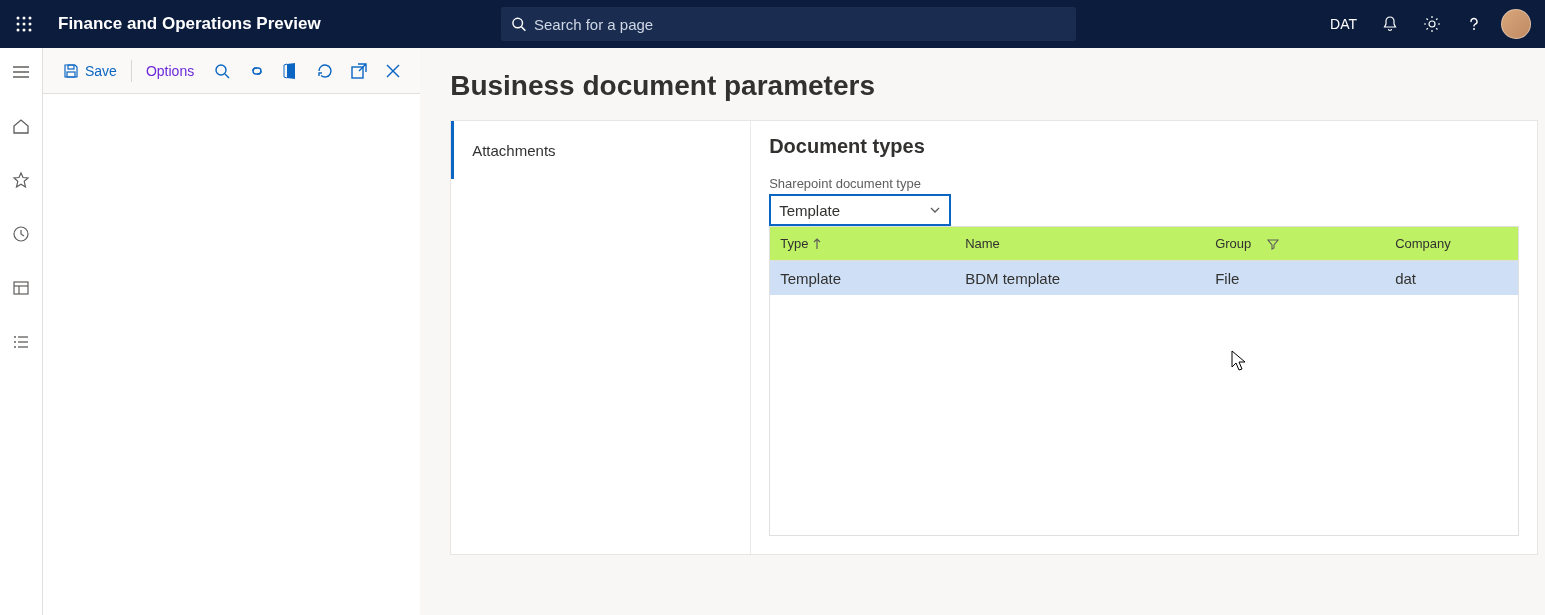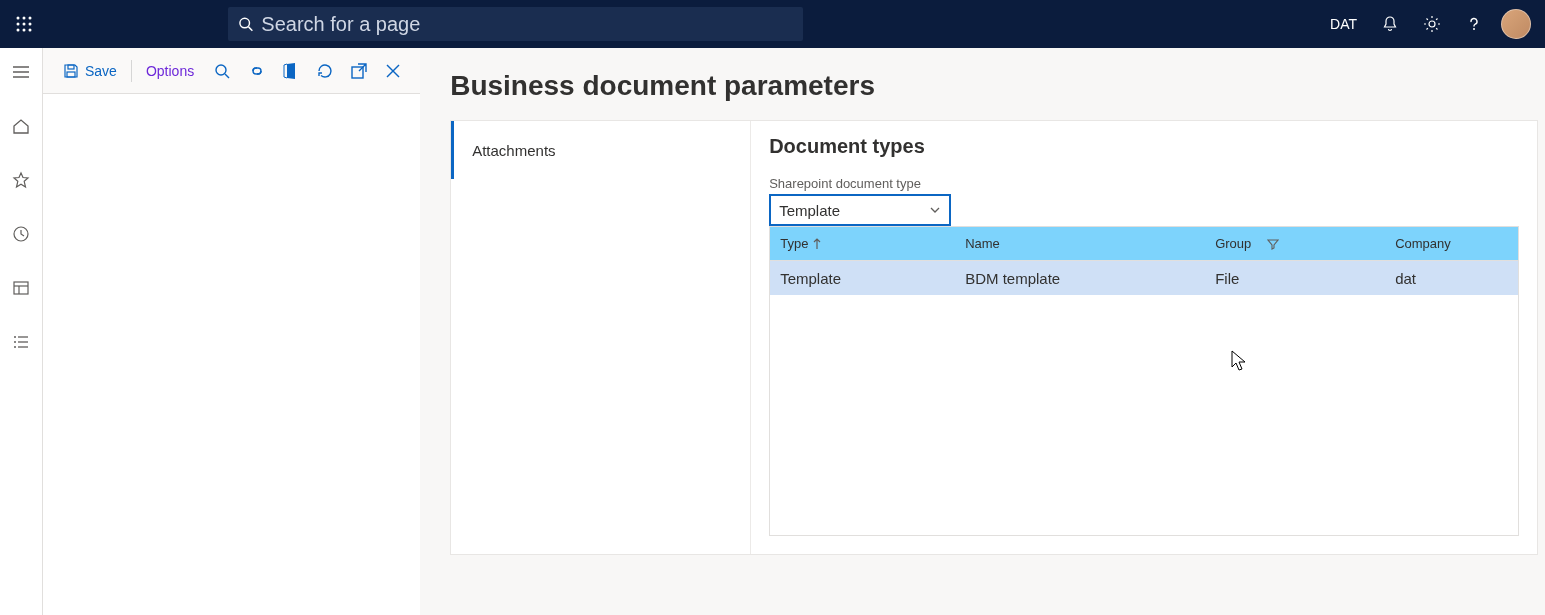--- a/index.html
+++ b/index.html
@@ -1,21 +1,21 @@
 <!DOCTYPE html>
 <html><head>
 <meta charset="utf-8">
 <style>
 * { box-sizing: border-box; margin: 0; padding: 0; }
 body { font-family: "Segoe UI", Arial, sans-serif; font-size: 14px; background: #fff; color: #323130; }
 .topbar { height: 48px; background: #0b1c3d; color: #fff; display: flex; align-items: center; }
 .waffle { width: 48px; height: 48px; display: flex; align-items: center; justify-content: center; cursor: pointer; }
 .app-title { font-size: 17px; font-weight: 600; margin-left: 10px; }
 .searchbox { margin-left: 180px; width: 575px; height: 34px; background: #1a2d50; border-radius: 2px; display: flex; align-items: center; padding: 0 10px; }
-.searchbox input { background: transparent; border: none; outline: none; color: #e6e6e6; font-size: 20px; margin-left: 8px; width: 100%; }
+.searchbox input { background: transparent; border: none; outline: none; color: #e6e6e6; font-size: 15px; margin-left: 8px; width: 100%; }
 .searchbox input::placeholder { color: #cfd6e4; }
 .top-spacer { flex: 1; }
 .top-right { display: flex; align-items: center; }
 .entity-label { font-size: 14px; margin-right: 12px; }
 .top-btn { width: 42px; height: 48px; display: flex; align-items: center; justify-content: center; cursor: pointer; }
 .avatar { width: 30px; height: 30px; border-radius: 50%; background: linear-gradient(135deg,#d9a57a,#bf8a63); margin: 0 14px 0 6px; border: 1px solid rgba(255,255,255,0.4); }
 
 .shell { display: flex; height: calc(100vh - 48px); }
 .leftrail { width: 54px; border-right: 1px solid #e1dfdd; background: #fff; display: flex; flex-direction: column; align-items: center; padding-top: 8px; gap: 22px; }
 .leftrail .rail-btn { width: 42px; height: 32px; display: flex; align-items: center; justify-content: center; cursor: pointer; color: #605e5c; }
@@ -33,21 +33,21 @@
 .page-title { font-size: 28px; font-weight: 600; color: #323130; margin-bottom: 18px; }
 .card { background: #fff; border: 1px solid #e8e6e4; display: flex; min-height: 420px; }
 .tabcol { width: 300px; border-right: 1px solid #eceae8; }
 .tab { height: 58px; display: flex; align-items: center; padding-left: 18px; font-size: 15px; color: #323130; cursor: pointer; }
 .tab.active { border-left: 3px solid #0b66c3; font-weight: 400; }
 .panel { flex: 1; padding: 14px 18px 18px 18px; }
 .section-title { font-size: 20px; font-weight: 600; margin-bottom: 18px; }
 .field-label { font-size: 13px; color: #605e5c; margin-bottom: 3px; }
 .dropdown { width: 182px; height: 32px; border: 2px solid #0b66c3; display: flex; align-items: center; justify-content: space-between; padding: 0 8px; font-size: 15px; cursor: pointer; }
 .table { margin-top: 0; border: 1px solid #e1dfdd; width: 750px; }
-.thead { display: flex; height: 34px; align-items: center; background: #7dd3fc; border-bottom: 1px solid #e1dfdd; font-size: 13px; color: #323130; }
+.thead { display: flex; height: 34px; align-items: center; background: #bef264; border-bottom: 1px solid #e1dfdd; font-size: 13px; color: #323130; }
 .th, .td { padding-left: 10px; display: flex; align-items: center; gap: 4px; }
 .col-type { width: 185px; }
 .col-name { width: 250px; text-align: right; }
 .col-group { width: 180px; gap: 16px; }
 .col-company { flex: 1; }
 .trow { display: flex; height: 34px; align-items: center; background: #cfe0f6; font-size: 15px; }
 .tbody-filler { height: 240px; }
 svg { display: block; }
 .cursor-pointer-icon { position: absolute; left: 1230px; top: 349px; pointer-events: none; }
 </style>
@@ -63,20 +63,21 @@
           <circle cx="14" cy="2" r="1.5"></circle>
           <circle cx="2" cy="8" r="1.5"></circle>
           <circle cx="8" cy="8" r="1.5"></circle>
           <circle cx="14" cy="8" r="1.5"></circle>
           <circle cx="2" cy="14" r="1.5"></circle>
           <circle cx="8" cy="14" r="1.5"></circle>
           <circle cx="14" cy="14" r="1.5"></circle>
         </g>
       </svg>
   </div>
+  <div class="app-title">Finance and Operations Preview</div>
   <div class="searchbox">
     <svg width="16" height="16" viewBox="0 0 16 16">
         <circle cx="7" cy="7" r="5" stroke="#fff" stroke-width="1.5" fill="none"></circle>
         <line x1="11" y1="11" x2="15" y2="15" stroke="#fff" stroke-width="1.5"></line>
       </svg>
     <input type="text" placeholder="Search for a page" style="">
   </div>
   <div class="top-spacer"></div>
   <div class="top-right">
     <div class="entity-label">DAT</div>

